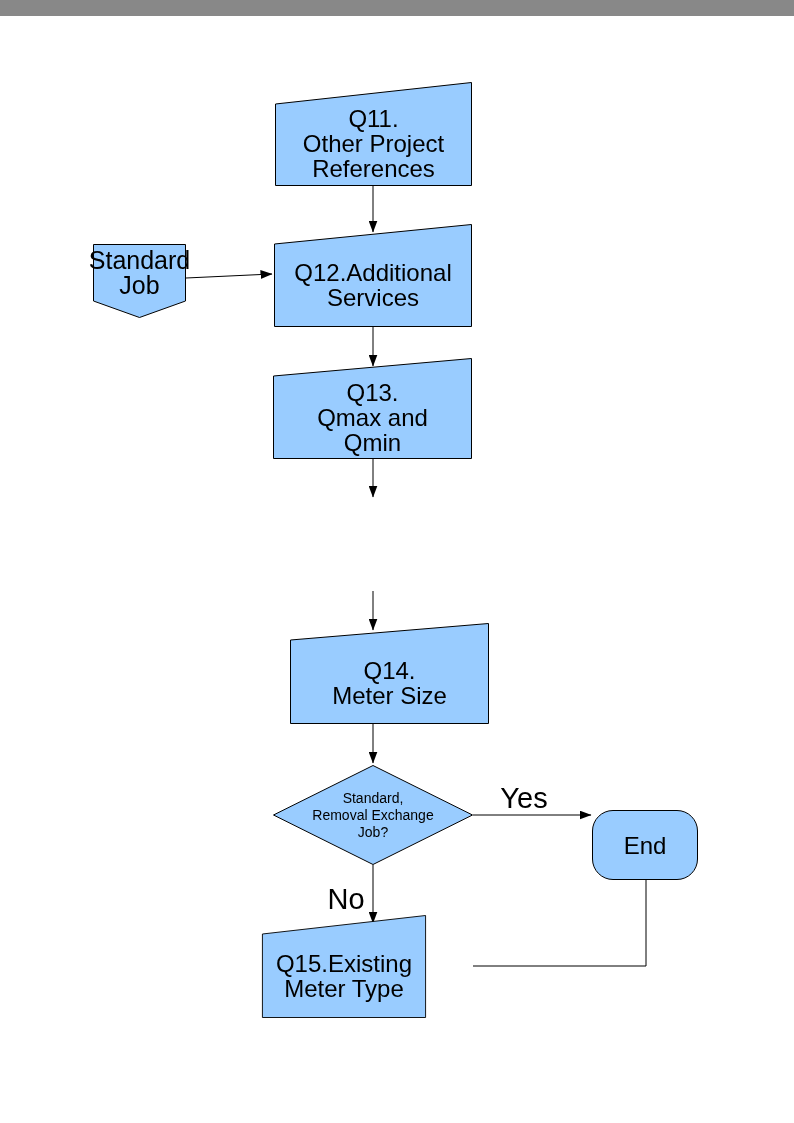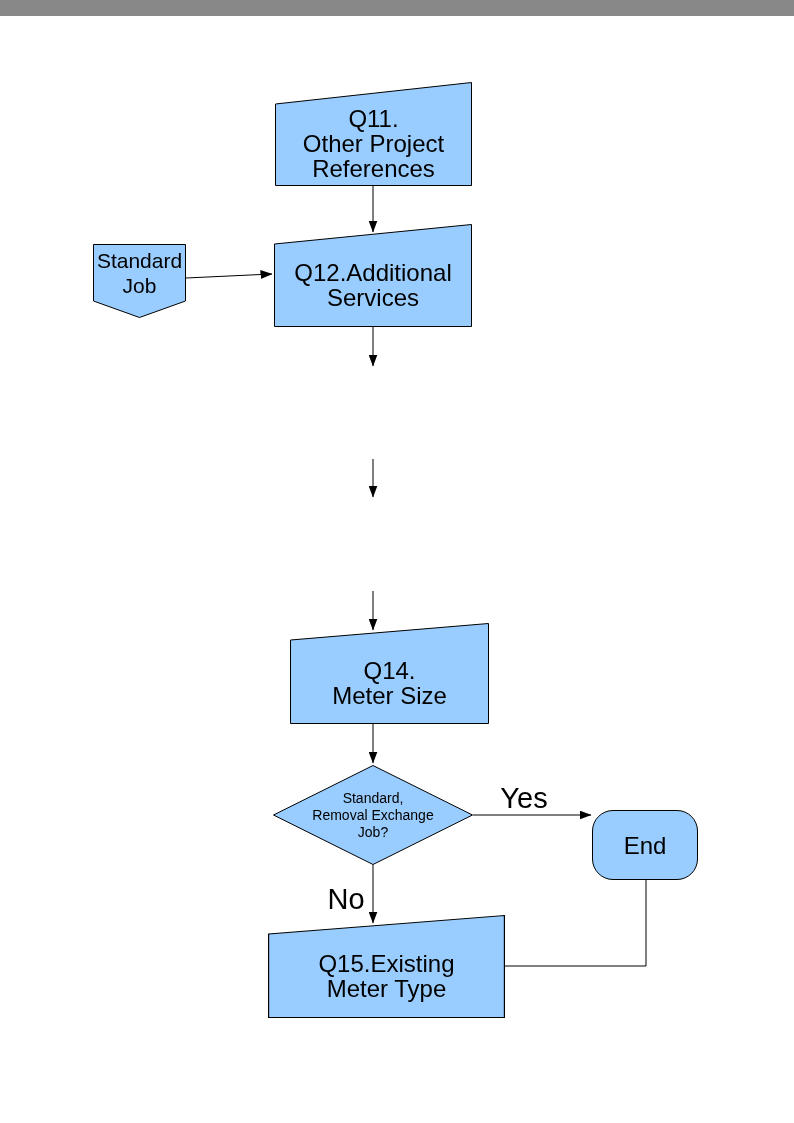--- a/index.html
+++ b/index.html
@@ -44,21 +44,21 @@
   .label{
     position:absolute;inset:0;
     display:flex;flex-direction:column;
     align-items:center;justify-content:center;
     text-align:center;
     white-space:nowrap;
   }
   .node.manual .label{padding-top:18px;}
   .node.pentagon .label{padding-bottom:17px;}
   .big-text{font-size:24px;line-height:25px;}
-  .pent-text{font-size:21px;line-height:25px;}
+  .pent-text{font-size:25px;line-height:25px;}
   .small-text{font-size:14px;line-height:17px;}
   .terminator{
     background:var(--shape-fill);
     border:1px solid var(--shape-border);
     border-radius:21px;
     box-sizing:border-box;
   }
   .edge-label{
     position:absolute;
     font-size:29px;line-height:24px;
@@ -111,20 +111,30 @@
   <div class="node manual" style="left:274px;top:208px;width:198px;height:103px">
     <svg class="shape" viewBox="0 0 198 103" preserveAspectRatio="none">
       <polygon points="0.5,20 197.5,0.5 197.5,102.5 0.5,102.5"></polygon>
     </svg>
     <div class="label big-text">
       <div>Q12.Additional</div>
       <div>Services</div>
     </div>
   </div>
 
+  <div class="node manual" style="left:273px;top:342px;width:199px;height:101px">
+    <svg class="shape" viewBox="0 0 199 101" preserveAspectRatio="none">
+      <polygon points="0.5,18 198.5,0.5 198.5,100.5 0.5,100.5"></polygon>
+    </svg>
+    <div class="label big-text">
+      <div>Q13.</div>
+      <div>Qmax and</div>
+      <div>Qmin</div>
+    </div>
+  </div>
 
 
   <div class="node manual" style="left:290px;top:607px;width:199px;height:101px">
     <svg class="shape" viewBox="0 0 199 101" preserveAspectRatio="none">
       <polygon points="0.5,17 198.5,0.5 198.5,100.5 0.5,100.5"></polygon>
     </svg>
     <div class="label big-text">
       <div>Q14.</div>
       <div>Meter Size</div>
     </div>
@@ -140,21 +150,21 @@
       <div>Job?</div>
     </div>
   </div>
 
   <div class="node terminator" style="left:592px;top:794px;width:106px;height:70px">
     <div class="label big-text">
       <div>End</div>
     </div>
   </div>
 
-  <div class="node manual" style="left:268px;top:899px;width:237px;height:103px">
+  <div class="node manual" style="left:262px;top:899px;width:164px;height:103px">
     <svg class="shape" viewBox="0 0 200 103" preserveAspectRatio="none">
       <polygon points="0.5,19 199.5,0.5 199.5,102.5 0.5,102.5"></polygon>
     </svg>
     <div class="label big-text">
       <div>Q15.Existing</div>
       <div>Meter Type</div>
     </div>
   </div>
 
   <div class="edge-label" style="left:494px;top:770px;width:60px">Yes</div>

